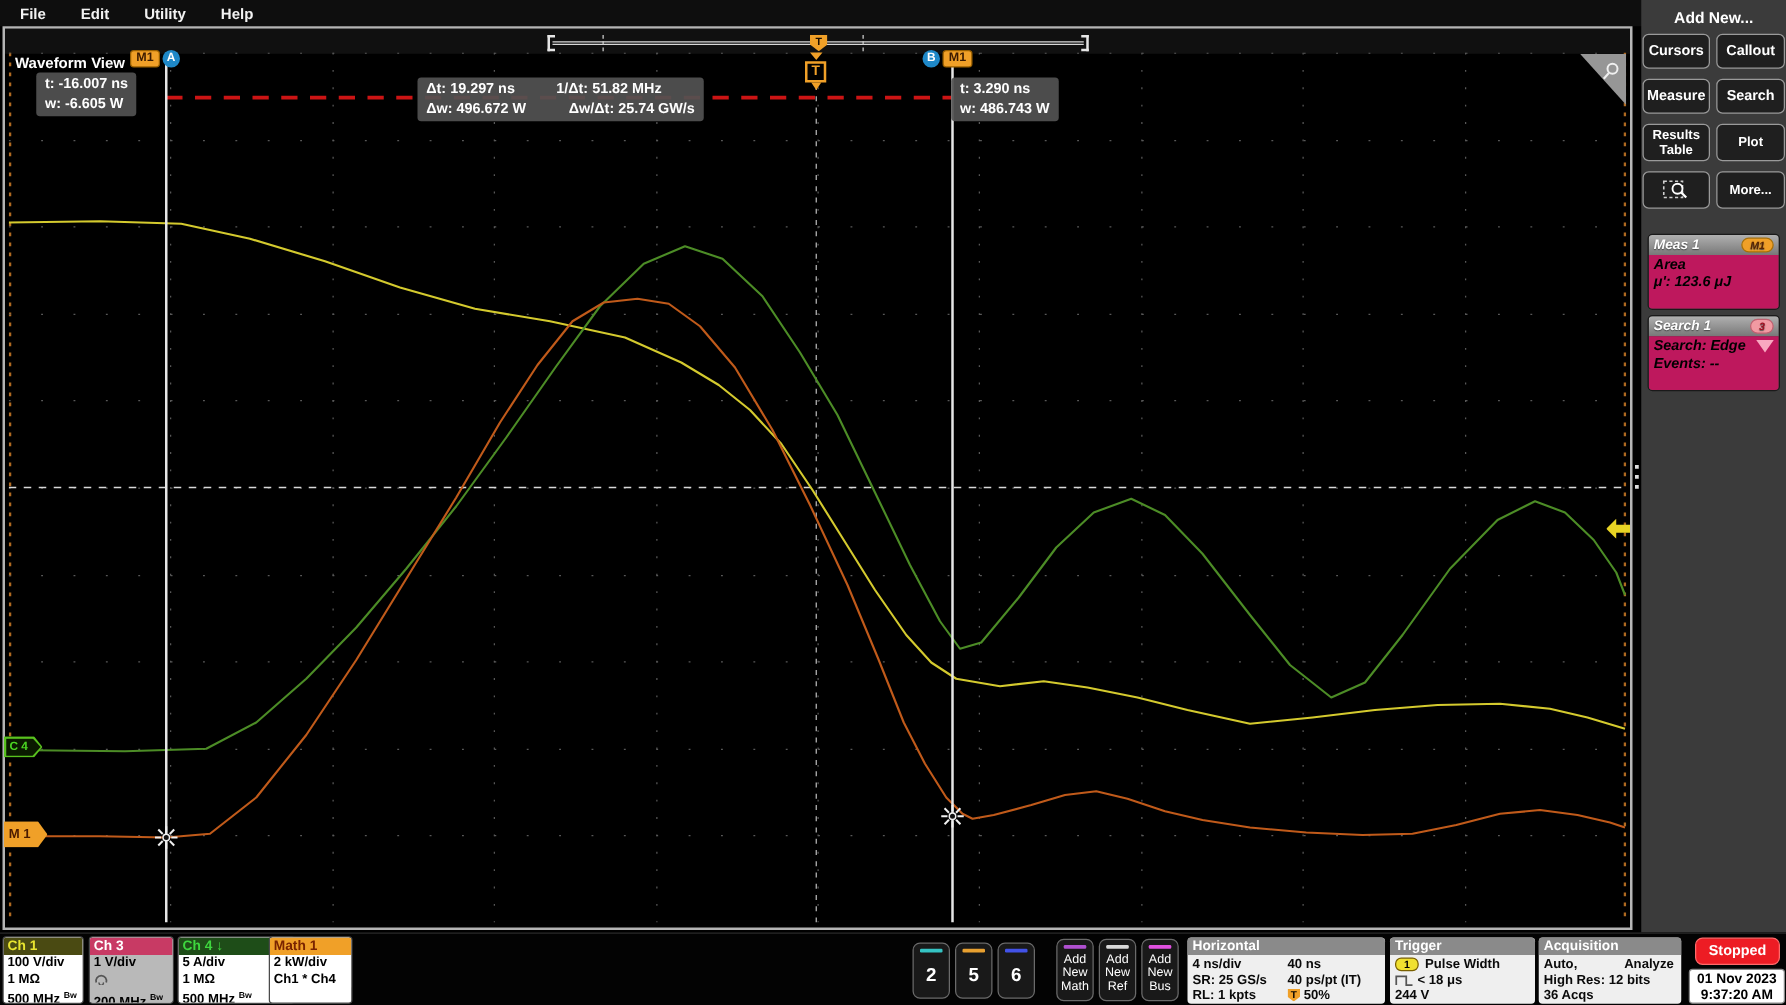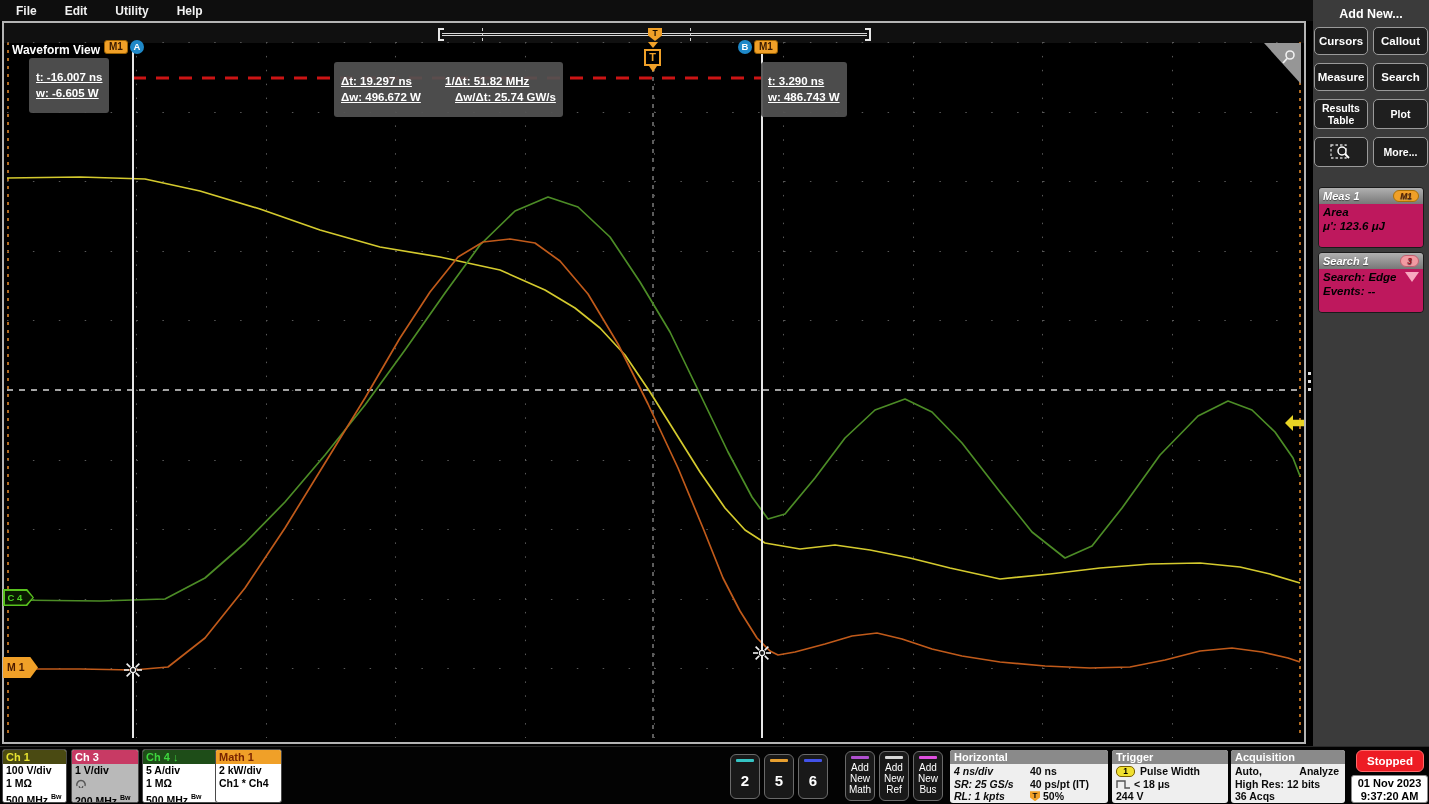--- a/index.html
+++ b/index.html
@@ -30,22 +30,22 @@
   .mm-t { position:absolute; left:210px; top:0; width:14px; height:13px; background:#f0a028;
           clip-path:polygon(0 0,100% 0,100% 58%,50% 100%,0 58%);
           color:#1a0d00; font-size:8.5px; font-weight:bold; text-align:center; line-height:10px; }
 
   
   .badge-row { position:absolute; top:-2px; display:flex; gap:2px; align-items:center; }
   .pill-m1 { background:#f0a028; border:1px solid #9a6000; border-radius:3px; color:#3a1a00;
              font-size:10px; font-weight:bold; padding:0 4px; height:14px; line-height:12px; }
   .circ { width:14px; height:14px; border-radius:50%; background:#1e88c8; color:#fff;
           font-size:9.5px; font-weight:bold; text-align:center; line-height:14px; }
-  .readout { position:absolute; background:rgba(82,82,82,.93); border-radius:3px; padding:12px 7px;
-             color:#fff; font-size:11.5px; font-weight:bold; line-height:15.5px; white-space:nowrap;text-decoration:underline; }
+  .readout { position:absolute; background:rgba(82,82,82,.93); border-radius:3px; padding:2px 7px;
+             color:#fff; font-size:11.5px; font-weight:bold; line-height:15.5px; white-space:nowrap; }
   .readout .row { display:flex; }
   .readout .c1 { width:104px; } .readout .c1b { width:114px; }
   .tflag { position:absolute; left:637px; top:0; width:18px; text-align:center; }
   .tflag .arr { width:0; height:0; border-left:5px solid transparent; border-right:5px solid transparent;
                 border-top:6px solid #f0a028; margin:0 auto 1px; }
   .tflag .box { width:17px; height:17px; border:2px solid #f0a028; background:#000; color:#f0a028;
                 font-size:11px; font-weight:bold; line-height:13px; }
   .tflag .tip { width:0; height:0; border-left:4px solid transparent; border-right:4px solid transparent;
                 border-top:6px solid #f0a028; margin:0 auto; }
   .left-flag { position:absolute; left:-4px; clip-path:polygon(0 0,78% 0,100% 50%,78% 100%,0 100%); }
@@ -110,21 +110,21 @@
              text-align:center; line-height:11px; }
   .add-btn .stripe { height:3px; margin:4px 5px 3px; border-radius:1px; }
 
   .panel { position:absolute; top:3px; height:53px; border-radius:3px; overflow:hidden;
            background:#efefef; }
   .panel-head { height:14px; background:#8a8a8a; color:#fff; font-size:11px; font-weight:bold;
                 padding-left:4px; line-height:14px; }
   .panel-body { padding:1px 4px 0; }
   .p-row { display:flex; align-items:center; font-size:10.5px; font-weight:bold; color:#0a0a0a;
            line-height:12.5px; white-space:nowrap; }
-  .p-row .c1 { width:76px;font-style:italic; }
+  .p-row .c1 { width:76px; }
   .tpos { display:inline-block; width:10px; height:10px; background:#f0a028; color:#000;
           clip-path:polygon(0 0,100% 0,100% 62%,50% 100%,0 62%); font-size:8px; font-weight:bold;
           text-align:center; line-height:9px; margin-right:3px; }
   .src-pill { display:inline-block; width:19px; height:11px; background:#f0e030; border:1px solid #7a6000;
               border-radius:5px; color:#000; font-size:8.5px; font-weight:bold; text-align:center;
               line-height:9px; margin-right:5px; }
   .acq-row1 { display:flex; justify-content:space-between; }
 
   .stopped-btn { position:absolute; left:1356px; top:3px; width:68px; height:22px; background:#ed1c24;
                  border:1px solid #ff6a6a; border-radius:6px; color:#fff; font-size:11.5px;

